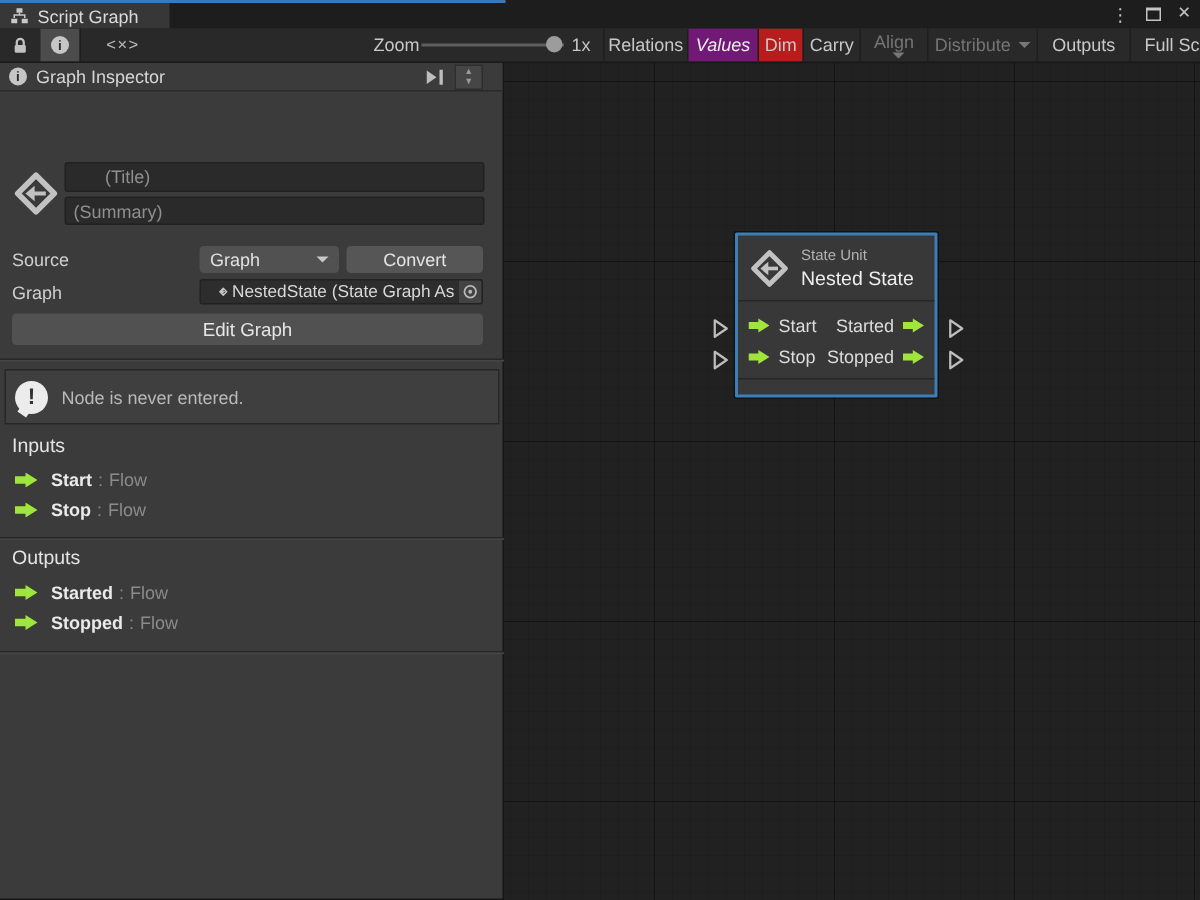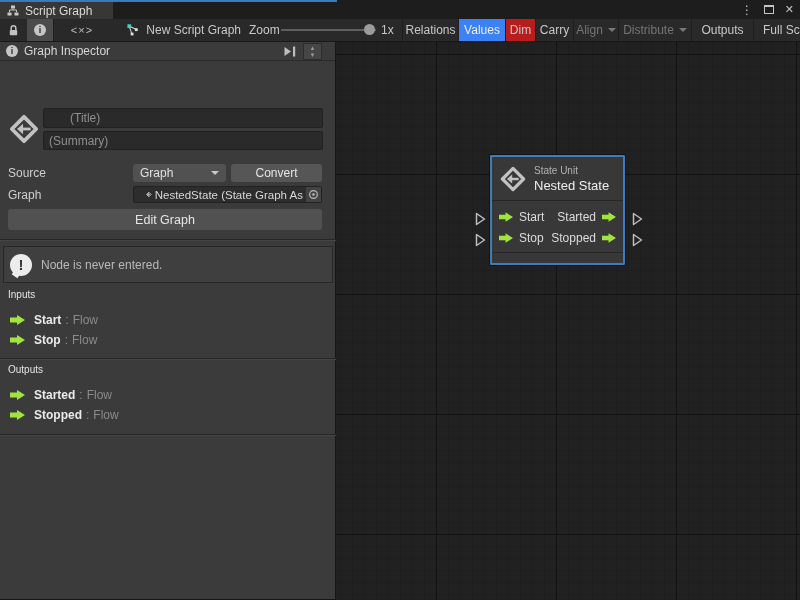--- a/index.html
+++ b/index.html
@@ -15,37 +15,37 @@
   .win-controls { position:absolute; right:6px; top:0; height:19px; display:flex; align-items:center; gap:11px; color:#c4c4c4; }
   .kebab { font-size:12px; line-height:1; }
   .maxbox { width:10px; height:9px; border:1px solid #c4c4c4; border-top-width:2px; }
   .closex { font-size:11px; line-height:1; }
 
   
   .toolbar { position:absolute; left:0; top:19px; width:800px; height:23px; background:#292929;
              border-bottom:1px solid #191919; overflow:hidden; }
   .tbtn { position:absolute; top:0; height:22px; display:flex; align-items:center; justify-content:center;
           font-size:12px; color:#c8c8c8; white-space:nowrap; }
-  .tbtn.sel { background:#3b82f6; color:#ededed; }
+  .tbtn.sel { background:#701a75; color:#ededed;font-style:italic; }
   .tbtn.semi { background:#b91c1c; }
   .tbtn.disabled { color:#757575; }
   .vsep { border-left:1px solid #1e1e1e; }
   #btn-lock { left:0; width:27px; }
   #btn-info { left:27px; width:26px; background:#4c4c4c; }
   #btn-code { left:53px; width:57px; font-size:11px; color:#bdbdbd; letter-spacing:1px; }
   #btn-new  { left:127px; width:114px; justify-content:flex-start; gap:7px; }
   #zoom-label { left:249px; }
   .zoom-track { position:absolute; left:281px; top:10px; width:95px; height:2px; background:#5e5e5e; }
   .zoom-handle { position:absolute; left:364px; top:5px; width:11px; height:11px; border-radius:50%; background:#9c9c9c; }
   #zoom-value { left:381px; }
   #btn-relations { left:402px; width:56px; }
   #btn-values   { left:458px; width:47px; }
   #btn-dim      { left:505px; width:30px; }
   #btn-carry    { left:535px; width:38px; }
-  #btn-align    { left:573px; width:45px; }
+  #btn-align    { left:573px; width:45px;flex-direction:column; }
   #btn-distribute { left:618px; width:73px; }
   #btn-overview { left:691px; width:62px; }
   #btn-fullscreen { left:753px; width:70px; justify-content:flex-start; padding-left:9px; }
   .caret { width:0; height:0; border-left:4px solid transparent; border-right:4px solid transparent;
            border-top:4px solid #787878; margin-left:5px; }
 
   
   .inspector { position:absolute; left:0; top:42px; width:336px; height:558px; background:#3b3b3b;
                border-right:1px solid #161616; border-bottom:1px solid #161616; }
   .insp-header { position:absolute; left:0; top:0; width:100%; height:19px; background:#3b3b3b;
@@ -85,21 +85,21 @@
 
   .warning { position:absolute; left:3px; top:204px; width:330px; height:37px; background:#3f3f3f;
              border:1px solid #272727; display:flex; align-items:center; gap:9px; padding-left:6px; }
   .warn-icon { position:relative; width:22px; height:22px; flex:none; }
   .warn-bubble { width:22px; height:22px; border-radius:50%; background:#ececec; color:#333333;
                  font-weight:bold; font-size:15px; display:flex; align-items:center; justify-content:center; }
   .warn-tail { position:absolute; left:3px; bottom:-1px; width:7px; height:7px; background:#ececec;
                transform:rotate(35deg); }
   .warn-text { font-size:12px; color:#b9b9b9; }
 
-  .section-heading { position:absolute; left:8px; font-size:10px; color:#e4e4e4; }
+  .section-heading { position:absolute; left:8px; font-size:13px; color:#e4e4e4; }
   #inputs-heading { top:247px; } #outputs-heading { top:322px; }
   .port-row { position:absolute; left:10px; display:flex; align-items:center; font-size:12px; }
   #in-row-0 { top:271px; } #in-row-1 { top:291px; }
   #out-row-0 { top:346px; } #out-row-1 { top:366px; }
   .port-row svg { margin-right:9px; }
   .port-name { font-weight:bold; color:#eaeaea; }
   .port-sep { color:#8b8b8b; margin:0 4px; }
   .port-type { color:#8b8b8b; }
 
   
@@ -153,29 +153,20 @@
     <svg width="13" height="13" viewBox="0 0 14 14">
       <path d="M4.5 6.5 V4.5 a2.5 2.5 0 0 1 5 0 V6.5" stroke="#c2c2c2" stroke-width="1.6" fill="none"></path>
       <rect x="3" y="6.5" width="8" height="5.5" rx="1" fill="#c2c2c2"></rect>
     </svg>
   </div>
   <div class="tbtn" id="btn-info">
     <span class="info-circle">i</span>
   </div>
   <div class="tbtn vsep" id="btn-code">
     <span>&lt;×&gt;</span>
-  </div>
-  <div class="tbtn" id="btn-new">
-    <svg width="14" height="14" viewBox="0 0 14 14">
-      <path d="M2.5 2.5 L10.5 6.5 M2.5 2.5 L5.5 11.5" stroke="#cfcfcf" stroke-width="1.2" fill="none"></path>
-      <rect x="0.5" y="0.5" width="4.2" height="4.2" fill="#4ecdc4"></rect>
-      <rect x="9" y="5" width="3.2" height="3.2" fill="#e0e0e0"></rect>
-      <rect x="4.2" y="10" width="3.2" height="3.2" fill="#e0e0e0"></rect>
-    </svg>
-    <span>New Script Graph</span>
   </div>
   <div class="tbtn" id="zoom-label">Zoom</div>
   <div class="zoom-track"></div>
   <div class="zoom-handle"></div>
   <div class="tbtn" id="zoom-value">1x</div>
 
   <div class="tbtn vsep" id="btn-relations">
     <span>Relations</span>
   </div>
   <div class="tbtn vsep sel" id="btn-values">

